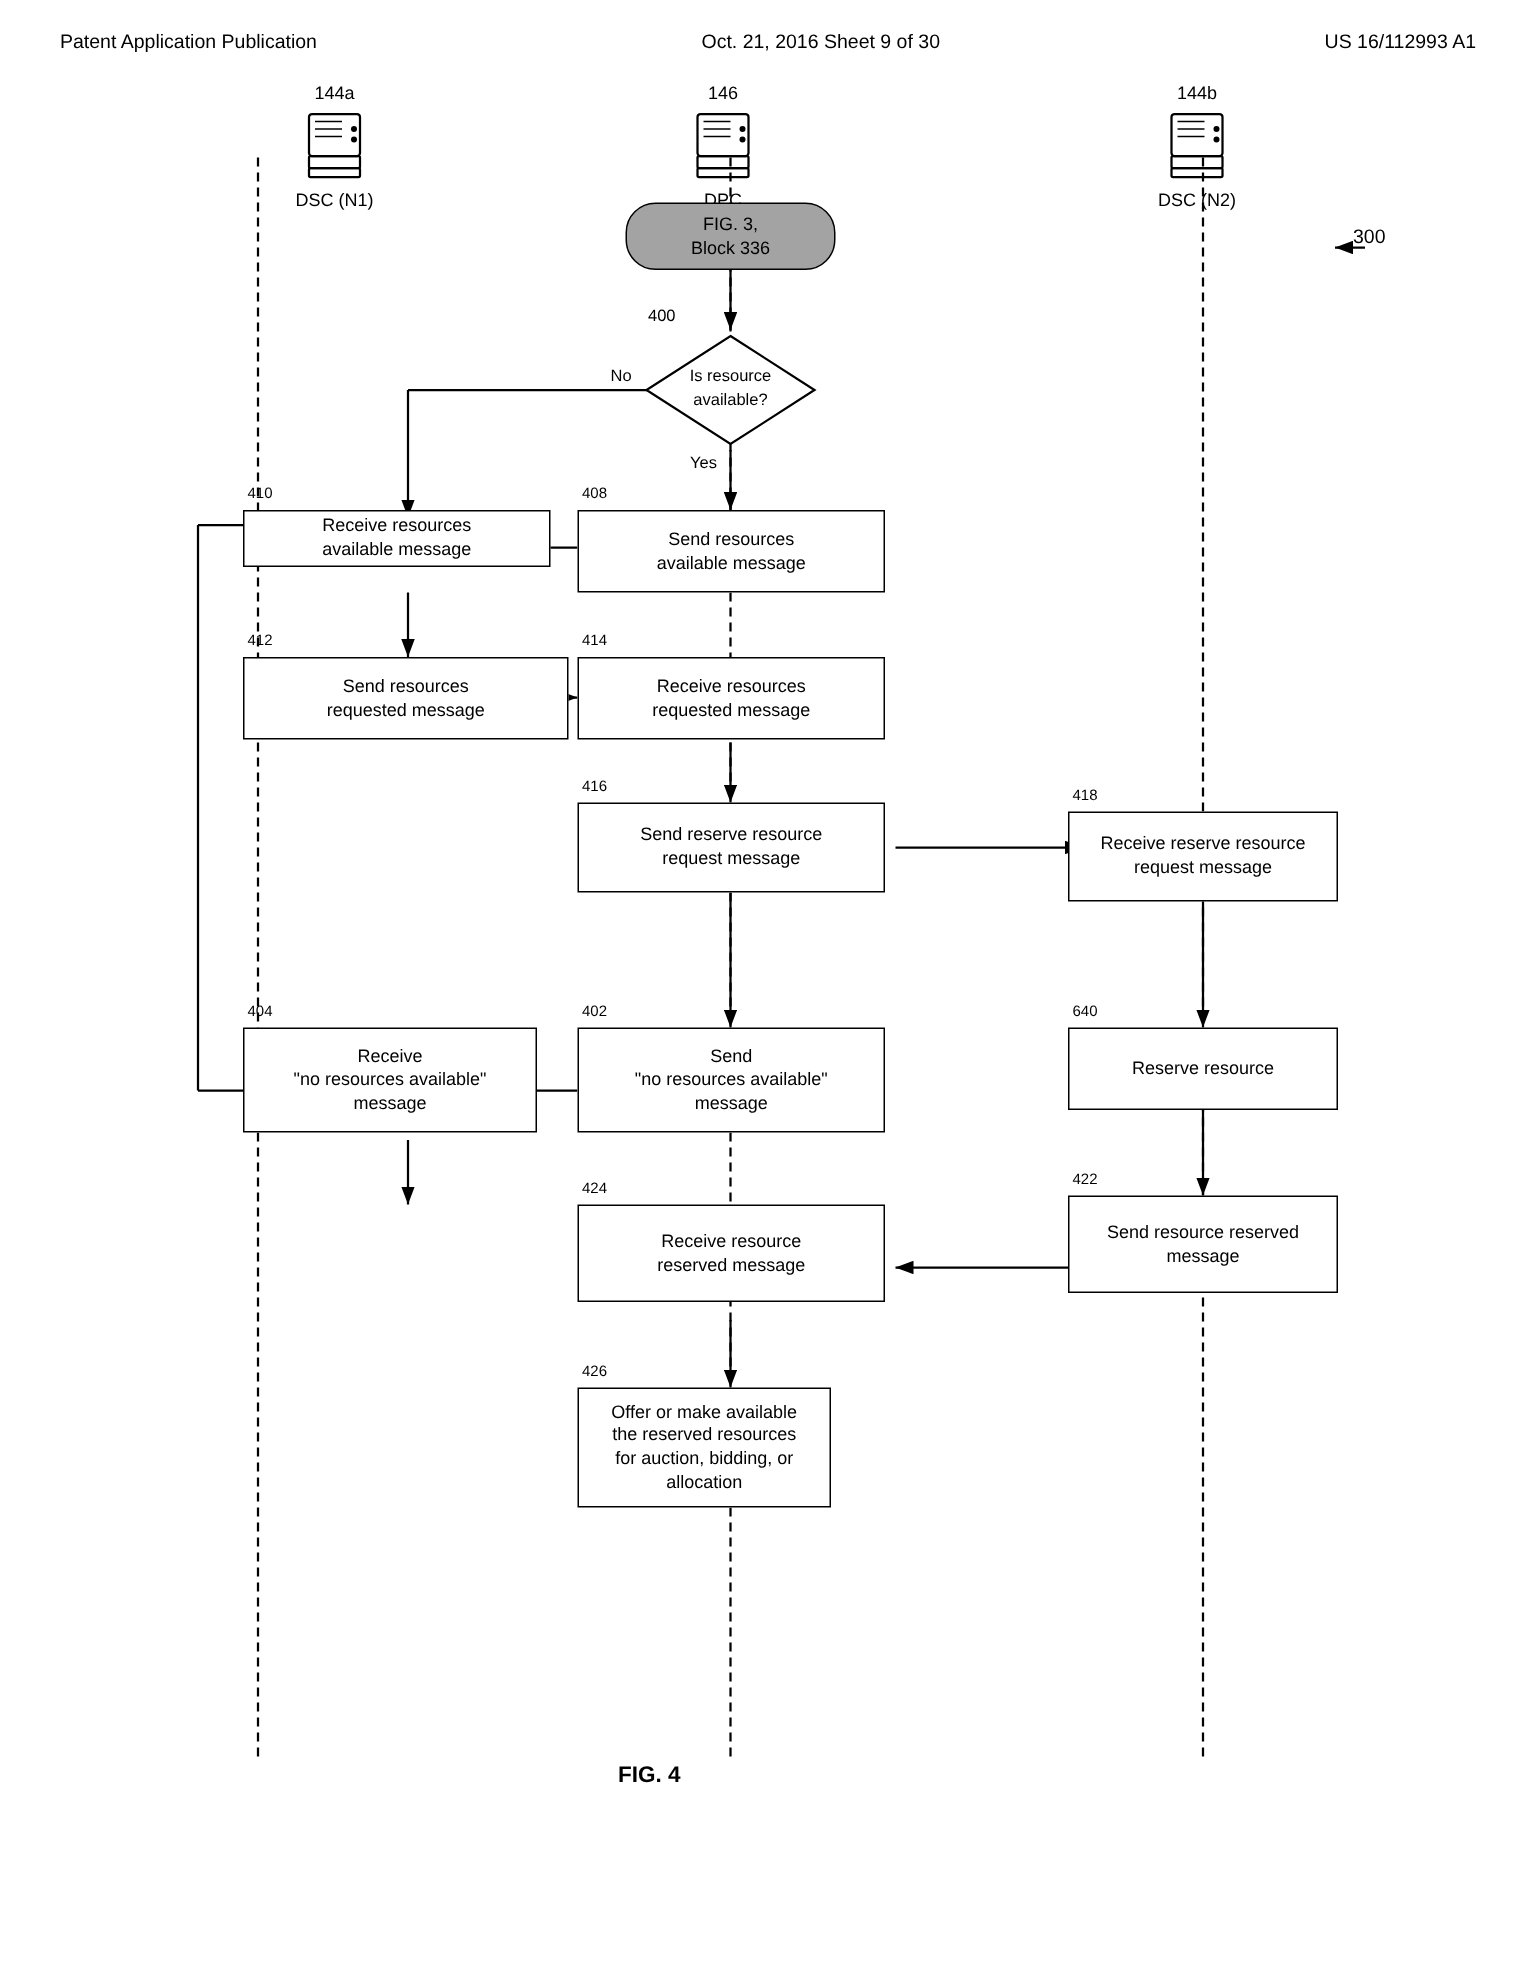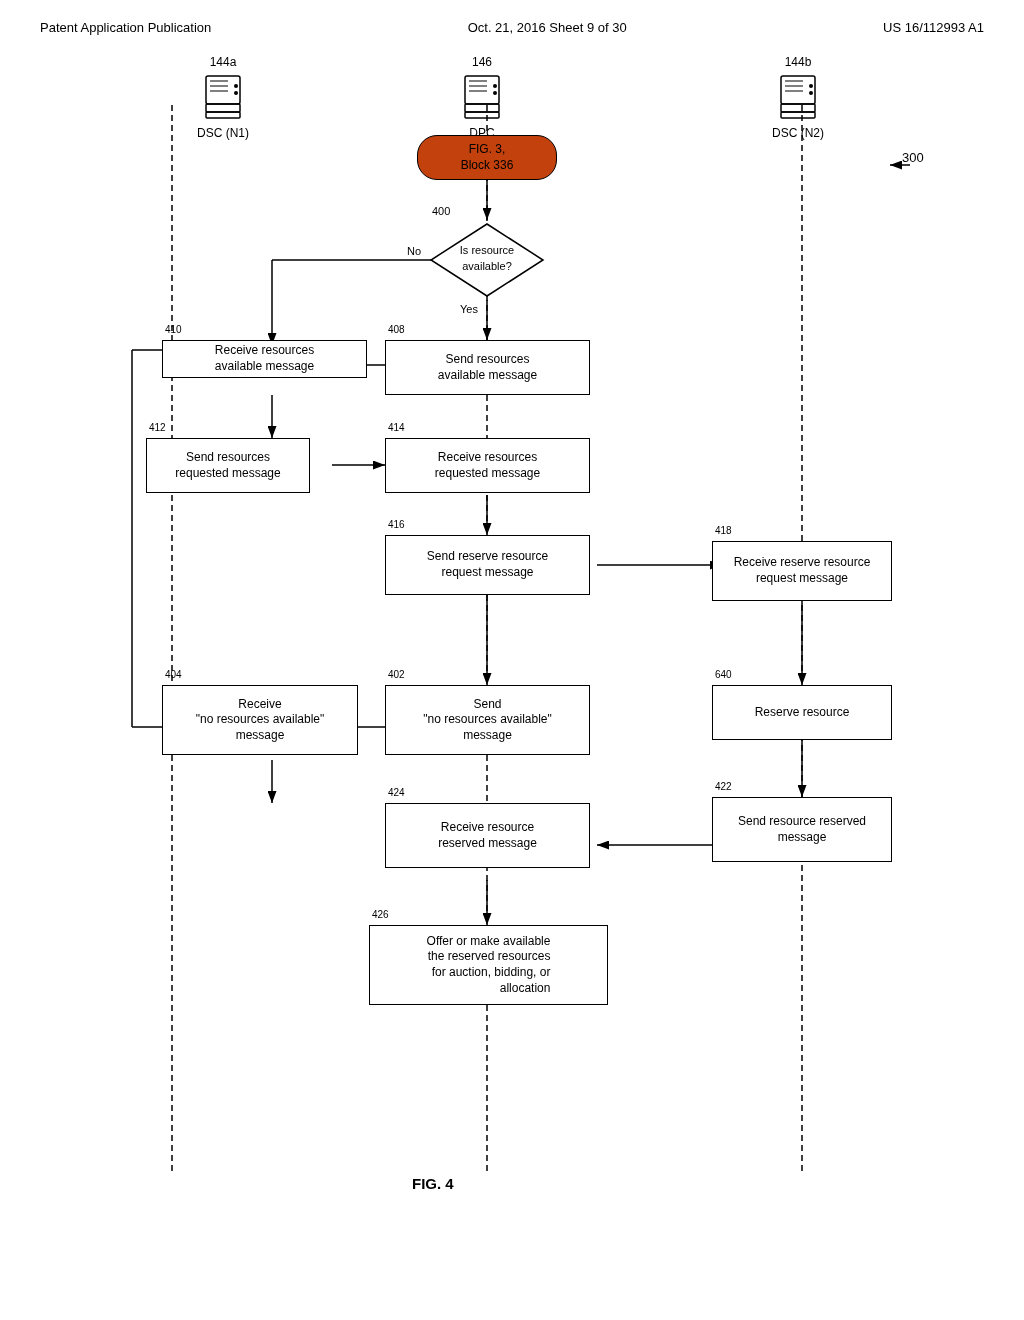--- a/index.html
+++ b/index.html
@@ -158,21 +158,21 @@
         <rect x="8" y="41" width="34" height="6" rx="1" fill="none" stroke="#000" stroke-width="1.5"></rect>
         <circle cx="38" cy="15" r="2" fill="#000"></circle>
         <circle cx="38" cy="22" r="2" fill="#000"></circle>
         <line x1="12" y1="10" x2="30" y2="10" stroke="#000" stroke-width="1"></line>
         <line x1="12" y1="15" x2="30" y2="15" stroke="#000" stroke-width="1"></line>
         <line x1="12" y1="20" x2="30" y2="20" stroke="#000" stroke-width="1"></line>
       </svg>
       <div style="font-size:12px; margin-top:2px;">DSC (N2)</div>
     </div>
 
-    <div style="position:absolute; left:375px; top:90px; width:140px; height:45px; border:1.5px solid #000; border-radius:20px; background:#c2410c; display:flex; align-items:center; justify-content:center; text-align:center; font-size:12px; line-height:1.3;">
+    <div style="position:absolute; left:375px; top:90px; width:140px; height:45px; border:1.5px solid #000; border-radius:20px; background:#a3a3a3; display:flex; align-items:center; justify-content:center; text-align:center; font-size:12px; line-height:1.3;">
       <span style="white-space:pre-line;">FIG. 3,
 Block 336</span>
     </div>
 
     <div style="position:absolute; left:385px; top:175px;">
       <div style="font-size:11px; position:absolute; left:5px; top:-15px;">400</div>
       <svg width="120" height="80">
         <polygon points="60,4 116,40 60,76 4,40" fill="white" stroke="black" stroke-width="1.5"></polygon>
         <text x="60" y="34" text-anchor="middle" font-size="11" font-family="Arial">Is resource</text>
         <text x="60" y="50" text-anchor="middle" font-size="11" font-family="Arial">available?</text>
@@ -192,21 +192,21 @@
     </div>
 
     <div style="position:absolute; left:120px; top:295px; width:205px; height:38px;" class="box">
       <div>
         <div style="font-size:10px; position:absolute; top:-18px; left:2px;">410</div>
         <span style="white-space:pre-line; font-size:12px;">Receive resources
 available message</span>
       </div>
     </div>
 
-    <div style="position:absolute; left:104px; top:393px; width:164px; height:55px;" class="box">
+    <div style="position:absolute; left:120px; top:393px; width:217px; height:55px;" class="box">
       <div>
         <div style="font-size:10px; position:absolute; top:-18px; left:2px;">412</div>
         <span style="white-space:pre-line; font-size:12px;">Send resources
 requested message</span>
       </div>
     </div>
 
     <div style="position:absolute; left:343px; top:393px; width:205px; height:55px;" class="box">
       <div>
         <div style="font-size:10px; position:absolute; top:-18px; left:2px;">414</div>
@@ -266,21 +266,21 @@
     </div>
 
     <div style="position:absolute; left:343px; top:758px; width:205px; height:65px;" class="box">
       <div>
         <div style="font-size:10px; position:absolute; top:-18px; left:2px;">424</div>
         <span style="white-space:pre-line; font-size:12px;">Receive resource
 reserved message</span>
       </div>
     </div>
 
-    <div style="position:absolute; left:327px; top:880px; width:239px; height:80px;text-align:right;" class="box">
+    <div style="position:absolute; left:343px; top:880px; width:169px; height:80px;" class="box">
       <div>
         <div style="font-size:10px; position:absolute; top:-18px; left:2px;">426</div>
         <span style="white-space:pre-line; font-size:12px;">Offer or make available
 the reserved resources
 for auction, bidding, or
 allocation</span>
       </div>
     </div>
 
     <div style="position:absolute; left:860px; top:105px; font-size:13px;">300</div>

